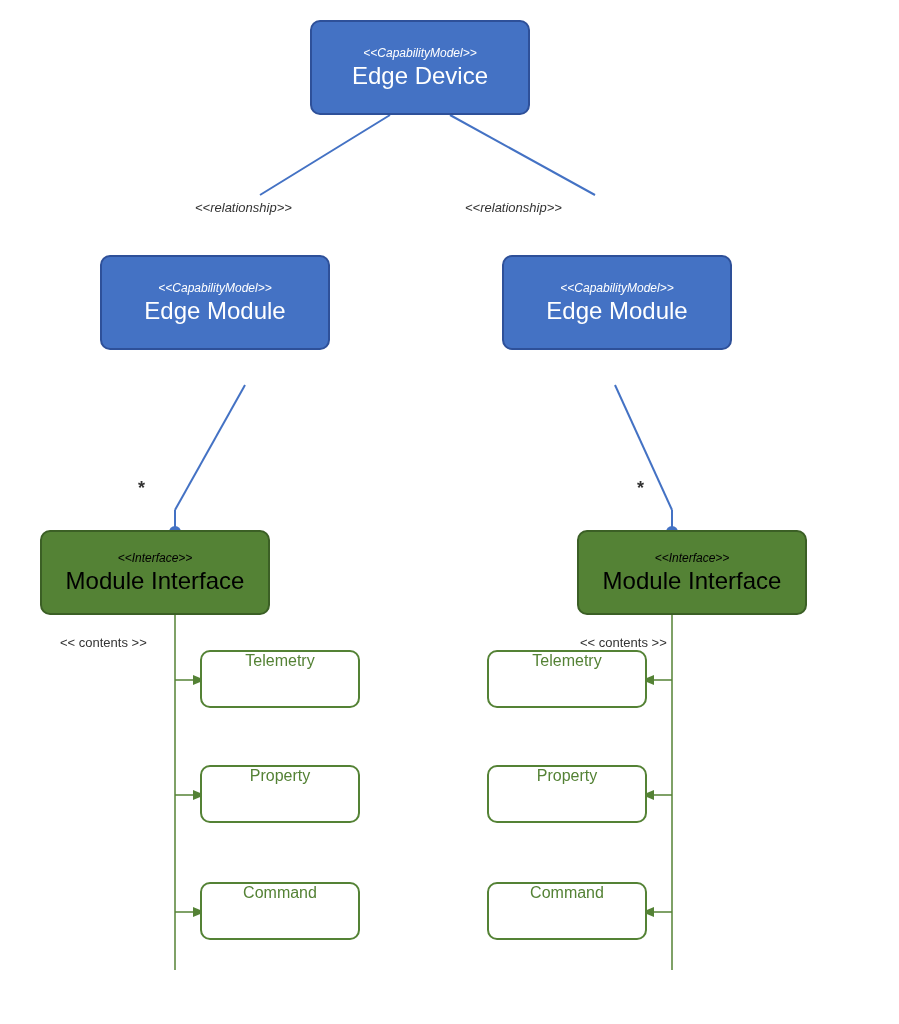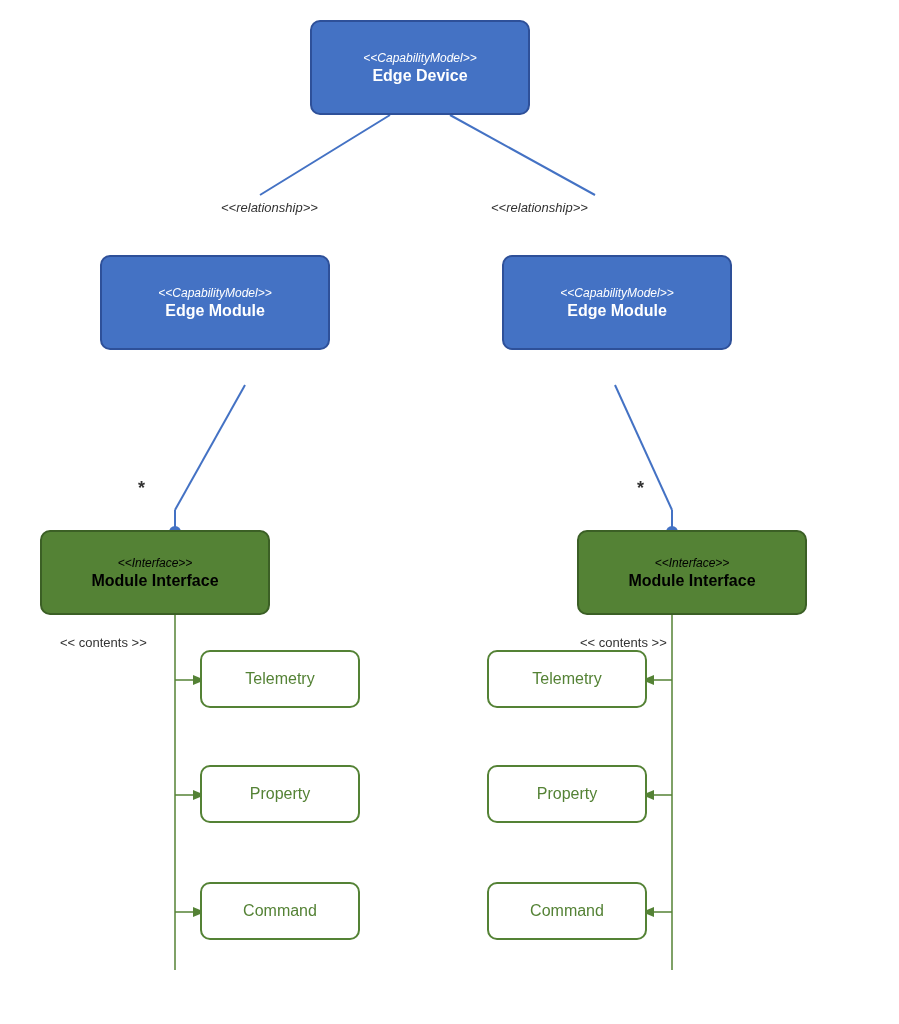--- a/index.html
+++ b/index.html
@@ -46,47 +46,45 @@
       border: 2px solid #3b5f25;
     }
 
     .node-label-small {
       font-size: 12px;
       font-style: italic;
       margin-bottom: 2px;
     }
 
     .node-label-large {
-      font-size: 16px;
-      font-weight: bold;
+      font-size: 24px;
+      font-weight: normal;
     }
 
     .content-box {
       position: absolute;
       border: 2px solid #548235;
       border-radius: 10px;
       background: #fff;
       color: #548235;
       font-size: 16px;
       font-weight: 500;
       text-align: center;
       display: flex;
-      align-items: center;
       justify-content: center;
       z-index: 1;
     }
 
     .rel-label {
       position: absolute;
       font-size: 13px;
       color: #333;
       font-style: italic;
       z-index: 2;
       white-space: nowrap;
-      margin-left: 26px;
     }
 
     .contents-label {
       position: absolute;
       font-size: 13px;
       color: #333;
       z-index: 2;
     }
 
     .star-label {

